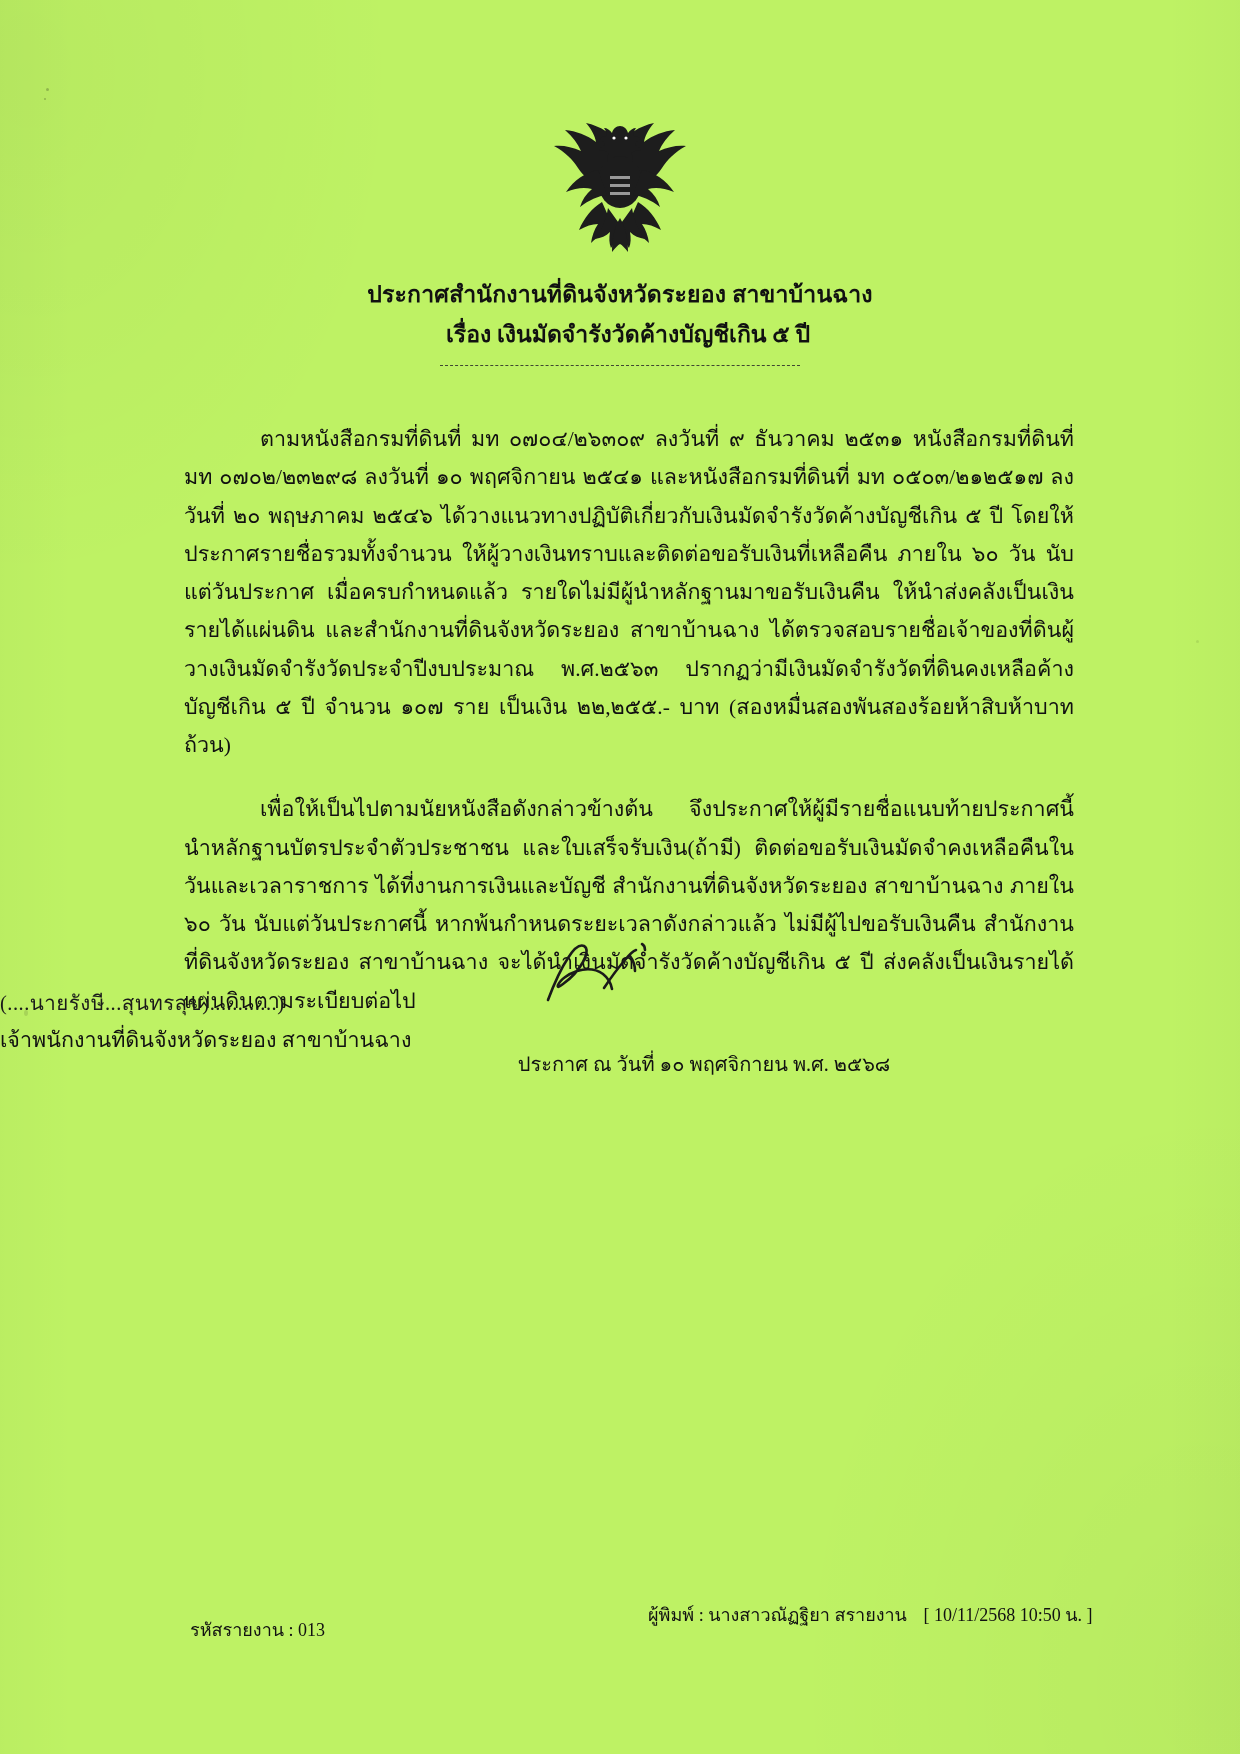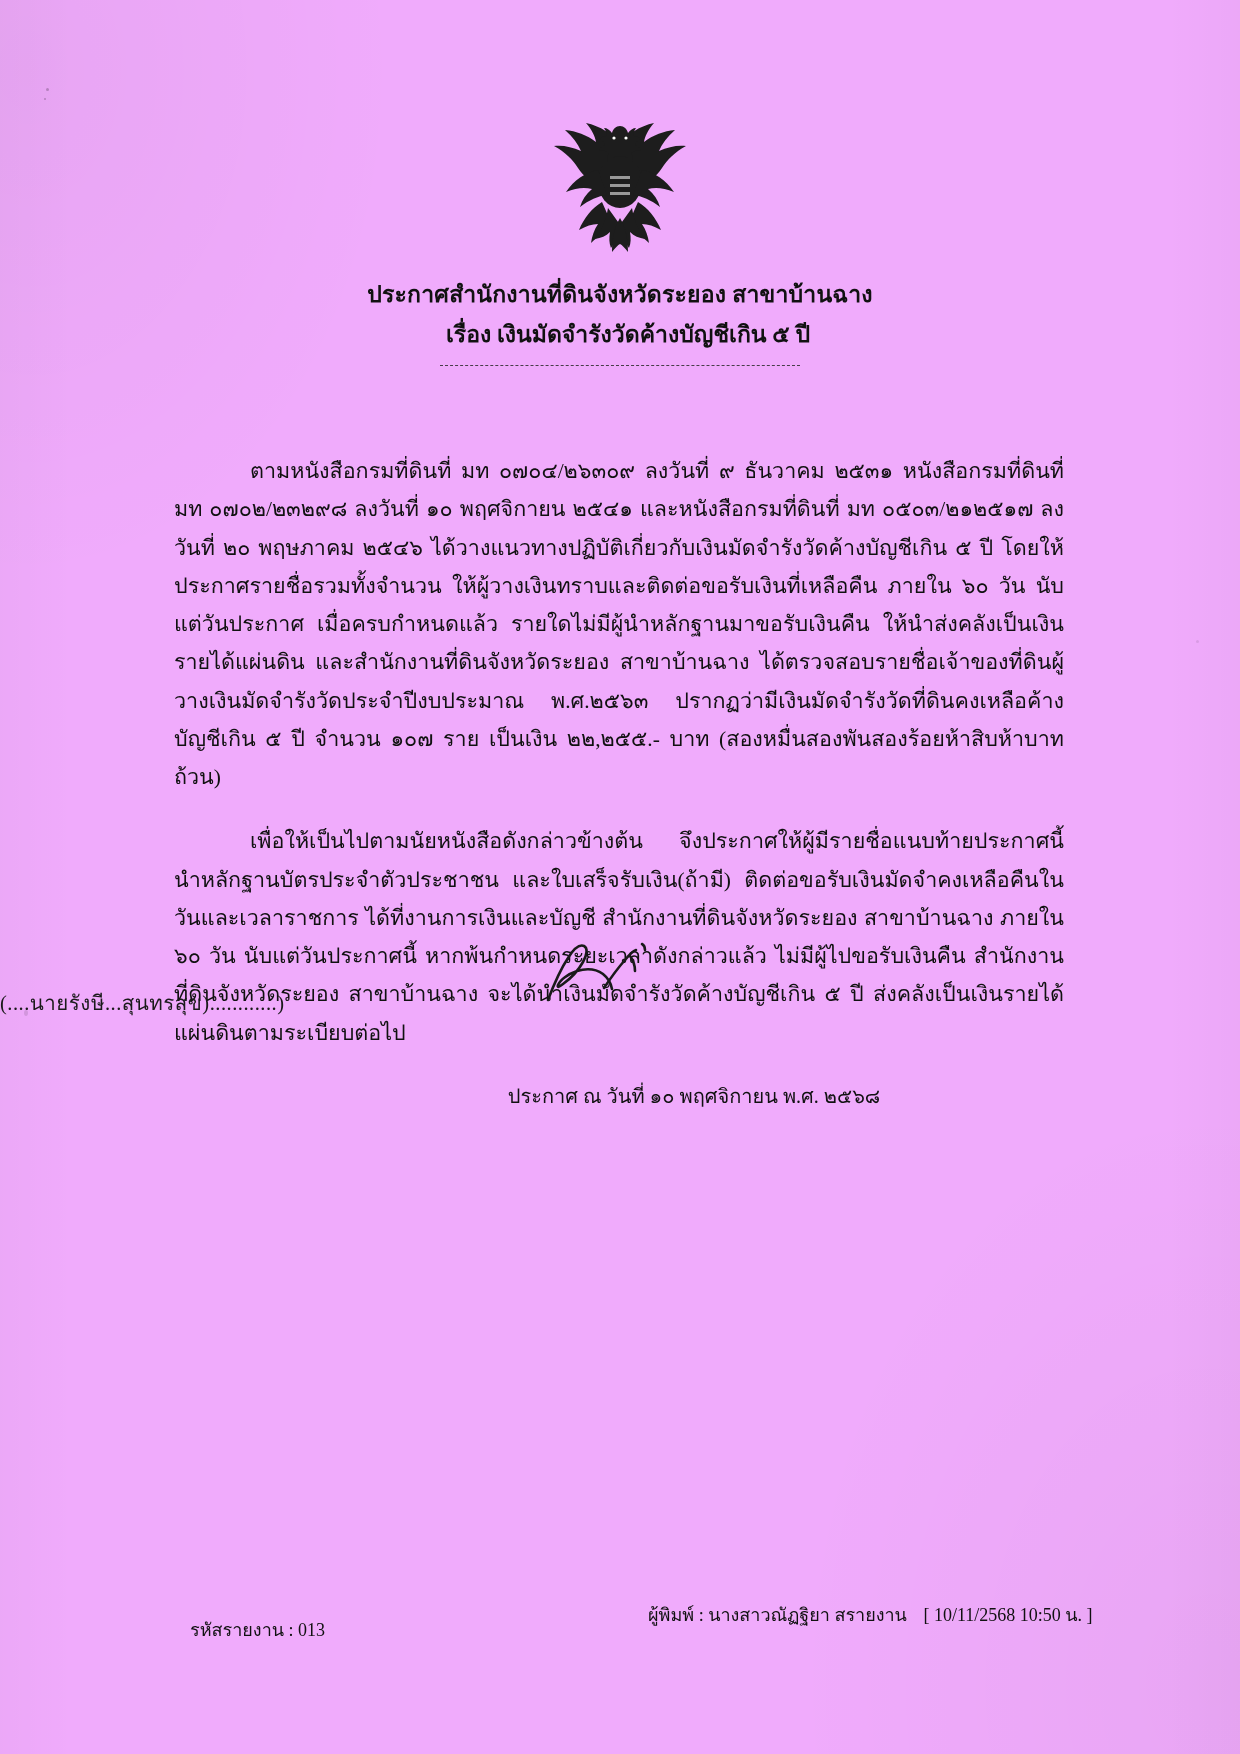--- a/index.html
+++ b/index.html
@@ -11,21 +11,21 @@
     width: 1240px;
     height: 1754px;
     position: relative;
     font-family: "Liberation Serif", "DejaVu Serif", serif;
     color: #111111;
     overflow: hidden;
   }
   .page {
     position: absolute;
     inset: 0;
-    background: #f0abfc;
+    background: #bef264;
   }
   
   .page:before {
     content: "";
     position: absolute;
     inset: 0;
     background:
       radial-gradient(ellipse at 2% 4%, rgba(0,0,0,0.035), rgba(0,0,0,0) 22%),
       radial-gradient(ellipse at 98% 96%, rgba(0,0,0,0.03), rgba(0,0,0,0) 25%),
       linear-gradient(90deg, rgba(0,0,0,0.02) 0%, rgba(0,0,0,0) 6%, rgba(0,0,0,0) 94%, rgba(0,0,0,0.02) 100%);
@@ -69,23 +69,22 @@
     margin: 12px auto 0;
     width: 360px;
     border-top: 1px dashed #2a2a2a;
     height: 0;
     opacity: 0.85;
   }
 
   .body-block {
     position: absolute;
     top: 420px;
-    left: 174px;
+    left: 184px;
     width: 890px;
-    margin-top: 32px;
   }
   .para {
     font-size: 21.5px;
     line-height: 1.78;
     text-align: justify;
     text-justify: inter-word;
     word-spacing: 1px;
     margin: 0 0 26px 0;
   }
   .para .indent {
@@ -221,20 +220,21 @@
       <svg class="sig-mark" viewBox="0 0 150 78" aria-hidden="true">
         <g fill="none" stroke="#1a1a1a" stroke-width="2.6" stroke-linecap="round" stroke-linejoin="round">
           <path d="M18 70c6-16 12-30 20-42 5-8 11-14 16-12 4 2 3 9-1 16-5 9-13 17-20 22-4 3-6 4-5 1 2-5 10-11 19-14 10-3 19-2 26 3 5 4 8 9 9 15"></path>
           <path d="M74 58c6-9 13-19 21-28 4-5 8-9 11-10"></path>
           <path d="M100 26c3 4 5 9 5 15"></path>
           <path d="M112 14c2 1 3 3 3 6"></path>
         </g>
       </svg>
       <div class="sig-name-line" style="padding-top:56px;">(....นายรังษี...สุนทรสุข)............)</div>
     </div>
+    <div class="sig-title">เจ้าพนักงานที่ดินจังหวัดระยอง  สาขาบ้านฉาง</div>
   </div>
 
   <div class="footer">
     <div class="footer-inner">
       <div class="footer-left">รหัสรายงาน : 013</div>
       <div class="footer-right">
         <span>ผู้พิมพ์ : นางสาวณัฏฐิยา สรายงาน</span>
         <span class="stamp">[ 10/11/2568 10:50 น. ]</span>
       </div>
     </div>

